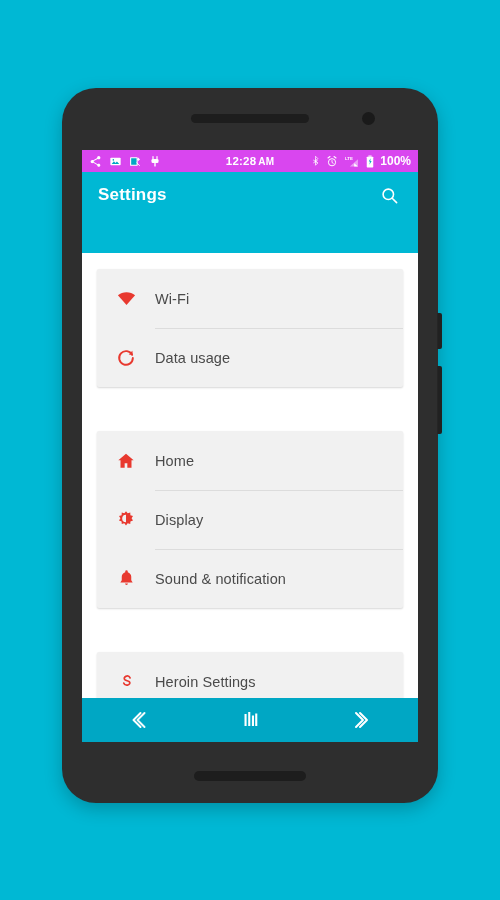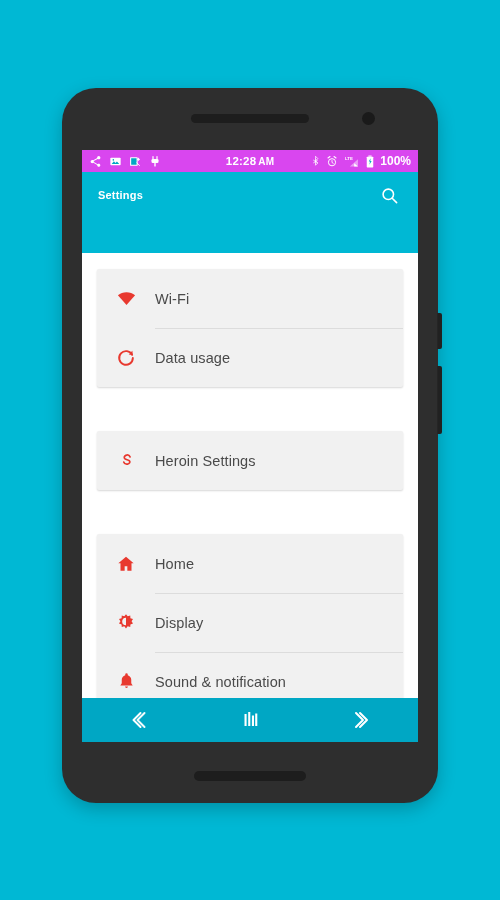--- a/index.html
+++ b/index.html
@@ -67,21 +67,21 @@
   .sb-ic { display:block; }
   .sb-pct { font-size:12px; font-weight:bold; }
 
   
   .appbar {
     height:46px; background:#00b8d4;
     display:flex; align-items:center;
     padding:0 16px; position:relative;
   }
   .appbar-title {
-    color:#fff; font-size:11px; font-weight:bold; letter-spacing:.2px;
+    color:#fff; font-size:17px; font-weight:bold; letter-spacing:.2px;
   }
   .search-btn {
     margin-left:auto; width:26px; height:26px;
     display:flex; align-items:center; justify-content:center;
   }
 
   
   .content { position:relative; height:calc(100% - 22px - 46px - 44px); background:#ffffff; }
   .cyan-band {
     position:absolute; left:0; top:0; right:0; height:35px; background:#00b8d4;
@@ -224,31 +224,20 @@
                   <path d="M19.6 3.4l.7 5-5-.6z" fill="#e8392f"></path>
                 </svg>
               </div>
               <span class="row-label">Data usage</span>
             </div>
           </div>
 
           <div class="card">
             <div class="row">
               <div class="row-icon">
-                <svg width="19" height="19" viewBox="0 0 24 24">
-                  <path d="M16.5 7.5c-1-2.2-3.4-2.9-5.4-2-2.1 1-2.6 3.2-1 4.5 1.5 1.2 4.8 1 5.8 2.6 1 1.5-.3 3.6-2.6 4-2.2.4-4.2-.8-4.8-2.6" fill="none" stroke="#e8392f" stroke-width="2.2" stroke-linecap="round"></path>
-                </svg>
-              </div>
-              <span class="row-label">Heroin Settings</span>
-            </div>
-          </div>
-
-          <div class="card">
-            <div class="row">
-              <div class="row-icon">
                 <svg width="20" height="20" viewBox="0 0 24 24" fill="#e8392f">
                   <path d="M12 3.2L2.8 11h2.6v9.2h5v-5.6h3.2v5.6h5V11h2.6z"></path>
                 </svg>
               </div>
               <span class="row-label">Home</span>
             </div>
             <div class="row">
               <div class="row-icon">
                 <svg width="20" height="20" viewBox="0 0 24 24" fill="#e8392f">
                   <path d="M12 1.4l2 2.6 3.1-.9.2 3.2 3.1 1-1.7 2.7 1.7 2.7-3.1 1-.2 3.2-3.1-.9-2 2.6-2-2.6-3.1.9-.2-3.2-3.1-1L5.3 10 3.6 7.3l3.1-1 .2-3.2 3.1.9z"></path>
@@ -258,20 +247,31 @@
               <span class="row-label">Display</span>
             </div>
             <div class="row">
               <div class="row-icon">
                 <svg width="19" height="19" viewBox="0 0 24 24" fill="#e8392f">
                   <path d="M12 1.6a1.6 1.6 0 0 0-1.6 1.6v.8C7.8 4.7 6 7 6 9.8v4.4L4.2 17h15.6L18 14.2V9.8c0-2.8-1.8-5.1-4.4-5.8v-.8A1.6 1.6 0 0 0 12 1.6z"></path>
                   <path d="M10.2 18.4h3.6c0 1-.8 1.8-1.8 1.8s-1.8-.8-1.8-1.8z"></path>
                 </svg>
               </div>
               <span class="row-label">Sound &amp; notification</span>
+            </div>
+          </div>
+
+          <div class="card">
+            <div class="row">
+              <div class="row-icon">
+                <svg width="19" height="19" viewBox="0 0 24 24">
+                  <path d="M16.5 7.5c-1-2.2-3.4-2.9-5.4-2-2.1 1-2.6 3.2-1 4.5 1.5 1.2 4.8 1 5.8 2.6 1 1.5-.3 3.6-2.6 4-2.2.4-4.2-.8-4.8-2.6" fill="none" stroke="#e8392f" stroke-width="2.2" stroke-linecap="round"></path>
+                </svg>
+              </div>
+              <span class="row-label">Heroin Settings</span>
             </div>
           </div>
 
         </div>
       </div>
 
       <div class="navbar">
         <div class="nav-btn">
           <svg width="24" height="24" viewBox="0 0 24 24">
             <path d="M14.5 5L7.5 12l7 7" fill="none" stroke="#fff" stroke-width="2" stroke-linecap="round" stroke-linejoin="round"></path>

